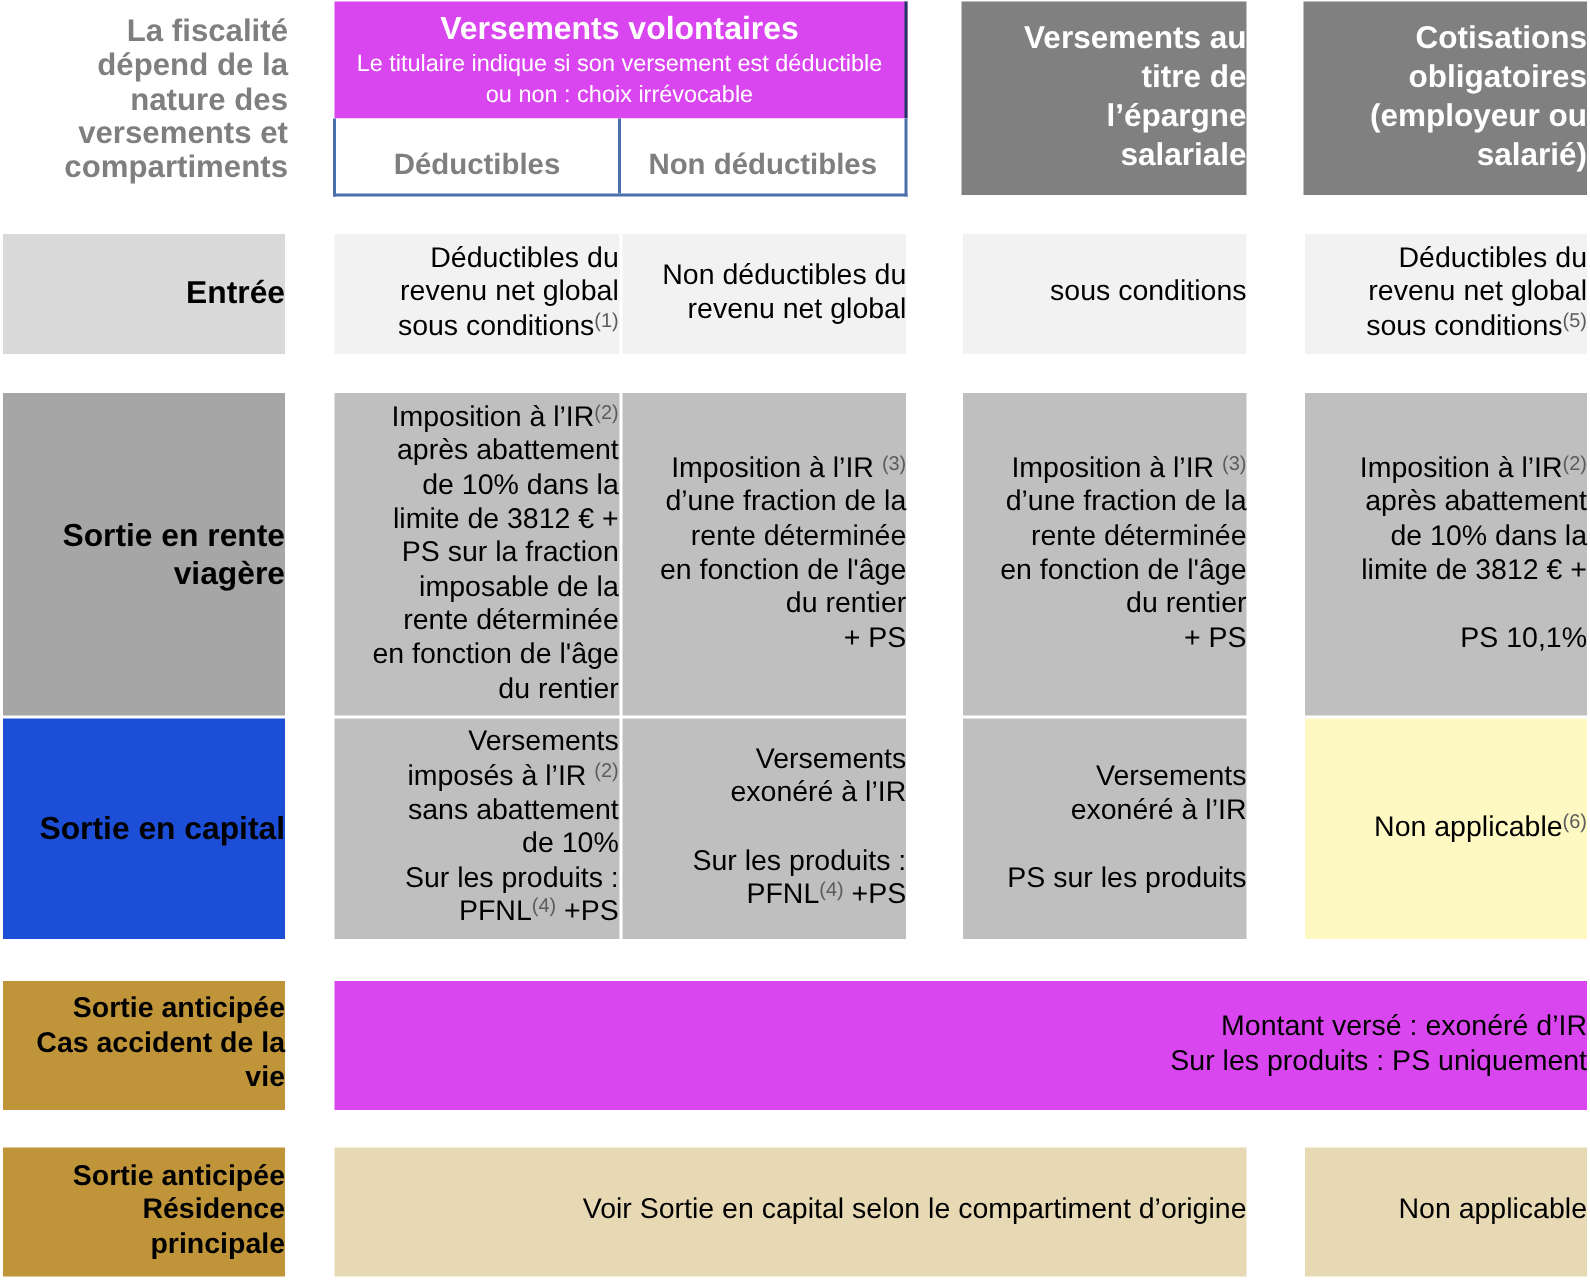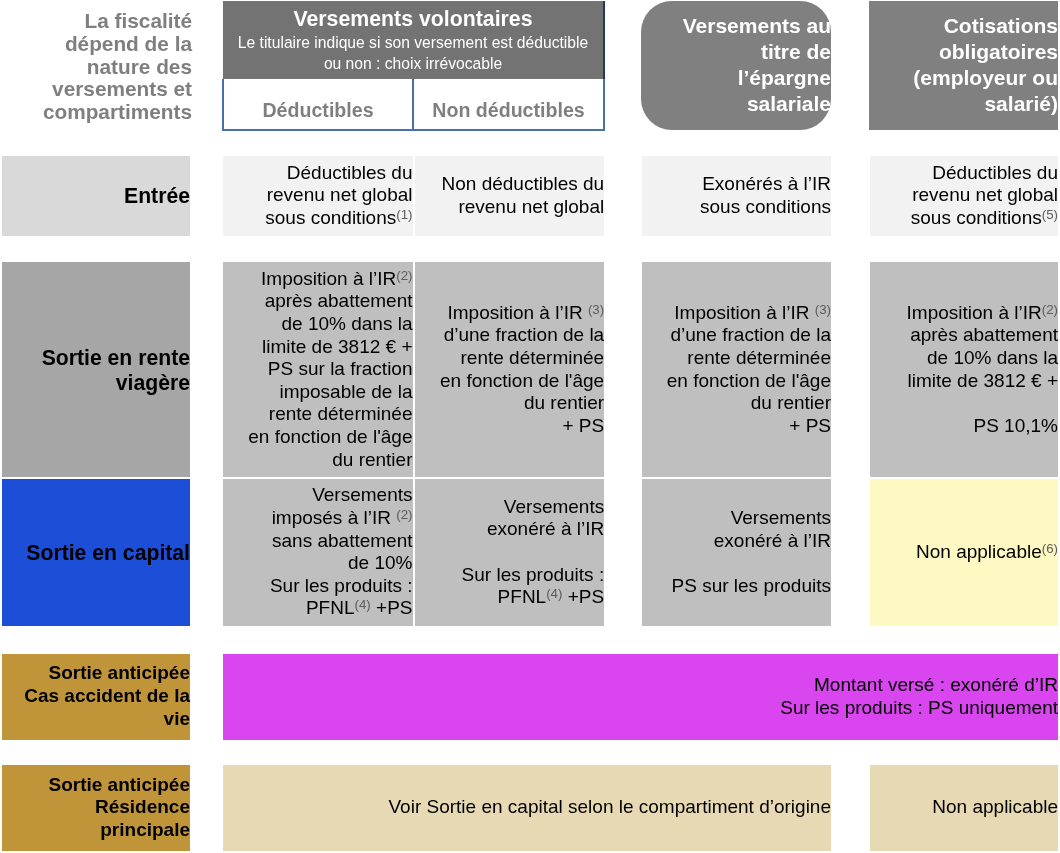--- a/index.html
+++ b/index.html
@@ -13,32 +13,32 @@
       align-items:center;justify-content:center;text-align:right;}
   .bx .inner{width:100%;}
   .ln{display:block;white-space:nowrap;}
   sup{font-size:0.70em;vertical-align:0.36em;line-height:0;color:#5C5C5C;}
 
   #title-col{left:0px;top:3px;width:192px;height:128px;
      color:#7F7F7F;font-weight:bold;font-size:20.8px;line-height:22.7px;}
 
   #grp-voluntary{position:absolute;left:222px;top:1px;width:383px;height:130px;}
   #hdr-voluntary{position:absolute;left:1px;top:0px;width:382px;height:78px;
-     background:#737373;color:#fff;display:flex;align-items:center;justify-content:center;
+     background:#d946ef;color:#fff;display:flex;align-items:center;justify-content:center;
      text-align:center;border-right:2px solid #1F3864;box-sizing:border-box;}
   #hdr-voluntary-title{font-weight:bold;font-size:21.3px;line-height:26px;display:block;}
   #hdr-voluntary-sub{font-size:15.65px;line-height:21.5px;display:block;}
   #subtab-group{position:absolute;left:0px;top:78px;width:383px;height:52px;
      border:2px solid #4A6FAB;border-top:none;background:#ffffff;box-sizing:border-box;}
   .subtab{position:absolute;top:0px;height:50px;display:flex;align-items:center;
      justify-content:center;color:#7F7F7F;font-weight:bold;font-size:19.6px;box-sizing:border-box;padding-top:13px;}
   #subtab-0{left:0px;width:190px;border-right:2px solid #4A6FAB;}
   #subtab-1{left:190px;width:189px;}
   .hdrbox{background:#808080;color:#fff;font-weight:bold;font-size:21px;line-height:26px;}
-  #hdr-salary{left:641px;top:1px;width:190px;height:128.5px;border-radius:31px;}
+  #hdr-salary{left:641px;top:1px;width:190px;height:128.5px;}
   #hdr-mandatory{left:869px;top:1px;width:189px;height:128.5px;padding-left:24px;}
 
   #lab-entree{left:2px;top:155.5px;width:188px;height:80px;background:#D9D9D9;font-weight:bold;font-size:21.2px;line-height:24px;color:#000;}
   #cell-entree-0{left:223px;top:155.5px;width:189.5px;height:80px;background:#F2F2F2;font-size:19px;line-height:22.6px;}
   #cell-entree-1{left:415.2px;top:155.5px;width:189px;height:80px;background:#F2F2F2;font-size:19px;line-height:22.6px;}
   #cell-entree-2{left:641.5px;top:155.5px;width:189.5px;height:80px;background:#F2F2F2;font-size:19px;line-height:22.6px;}
   #cell-entree-3{left:869.5px;top:155.5px;width:188.5px;height:80px;background:#F2F2F2;font-size:19px;line-height:22.6px;}
   #lab-sortie-rente-viagere{left:2px;top:262px;width:188px;height:215px;background:#A6A6A6;font-weight:bold;font-size:21.2px;line-height:25px;color:#000;}
   #cell-sortie-rente-viagere-0{left:223px;top:262px;width:189.5px;height:215px;background:#BFBFBF;font-size:19px;line-height:22.6px;}
   #cell-sortie-rente-viagere-1{left:415.2px;top:262px;width:189px;height:215px;background:#BFBFBF;font-size:19px;line-height:22.6px;}
@@ -116,21 +116,20 @@
       </div>
     </div>
 <div class="bx cell" id="cell-entree-1">
       <div class="inner">
         <span class="ln"><span>Non déductibles du</span></span>
         <span class="ln"><span>revenu net global</span></span>
       </div>
     </div>
 <div class="bx cell" id="cell-entree-2">
       <div class="inner">
-        <span class="ln"><span>Exonérés à l’IR</span></span>
         <span class="ln"><span>sous conditions</span></span>
       </div>
     </div>
 <div class="bx cell" id="cell-entree-3">
       <div class="inner">
         <span class="ln"><span>Déductibles du</span></span>
         <span class="ln"><span>revenu net global</span></span>
         <span class="ln"><span>sous conditions</span><sup>(5)</sup></span>
       </div>
     </div>

